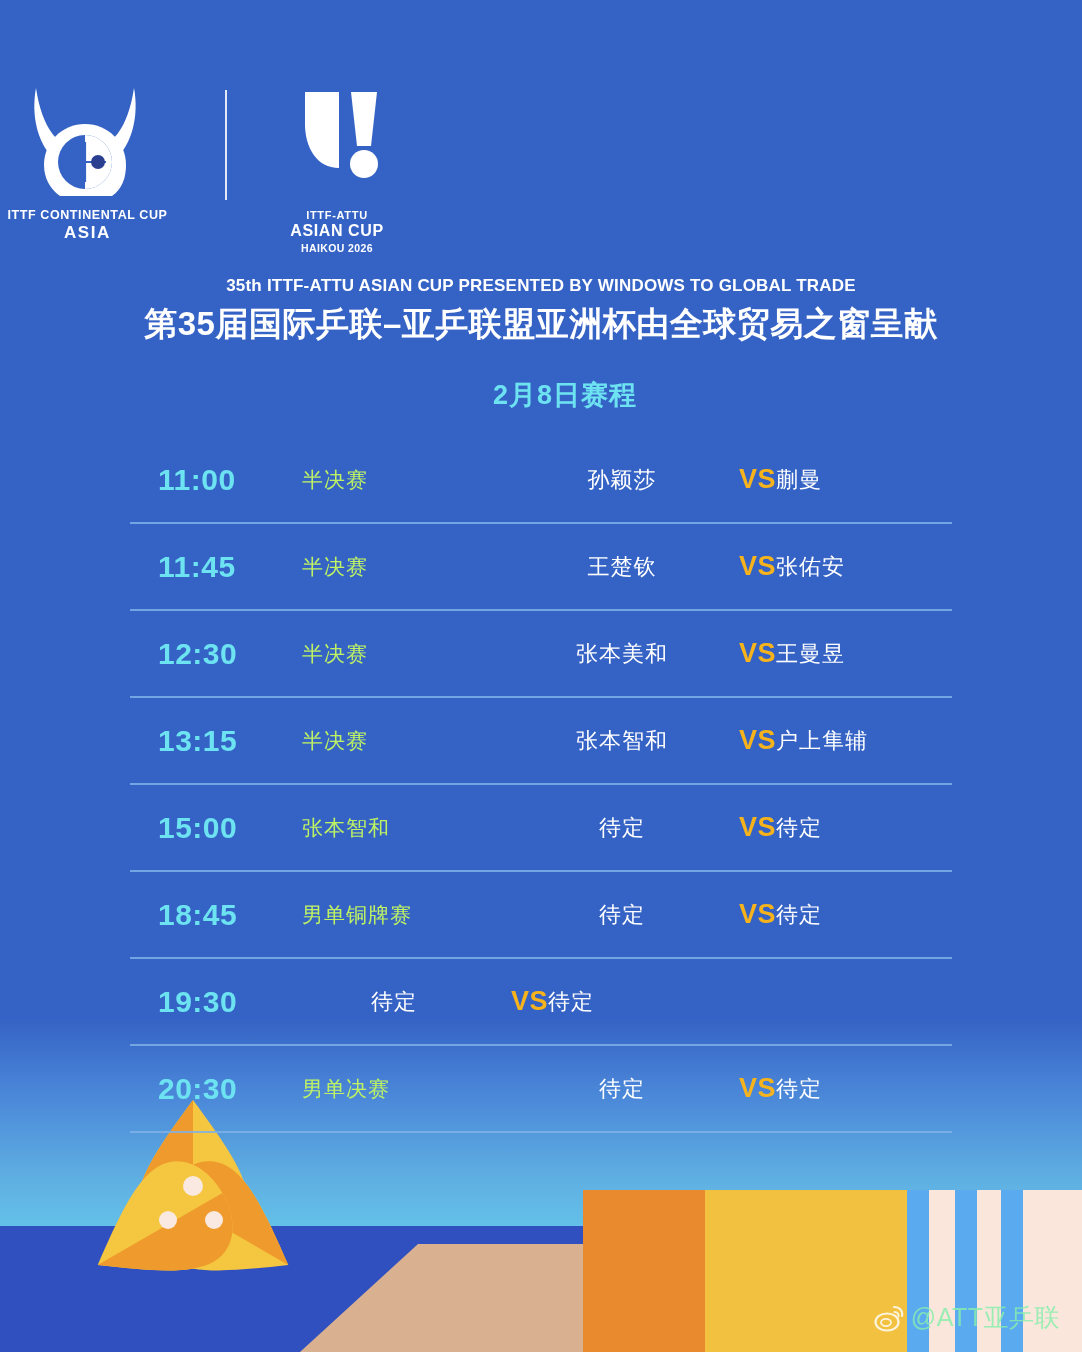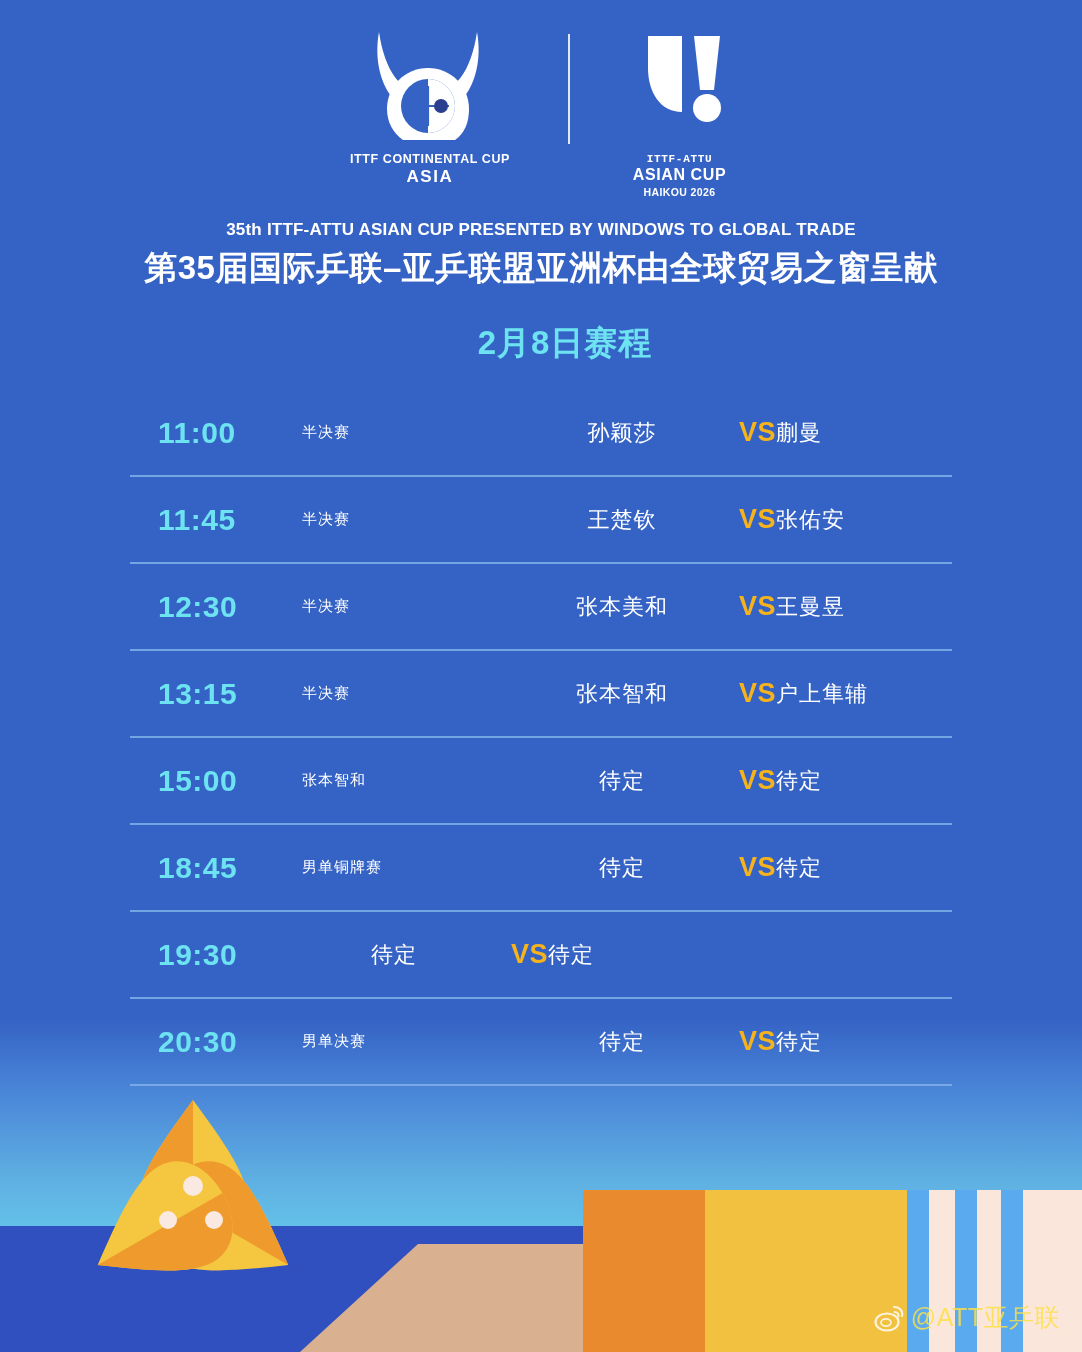--- a/index.html
+++ b/index.html
@@ -43,87 +43,87 @@
   .stripe { position:absolute; top:1190px; height:162px; }
 
   
   #flower { position:absolute; left:72px; top:1098px; width:242px; height:210px; z-index:2; }
 
   
   #content { position:relative; z-index:5; }
 
   
   .logos {
-    display:flex; align-items:flex-start; justify-content:center;
-    gap:4px; padding-top:24px;
+    display:flex; align-items:flex-start; justify-content:flex-start;
+    gap:4px; padding-top:80px;
   }
   .logo-left { width:175px; }
   .logo-sep { width:2px; height:110px; background:#ffffff; opacity:.85; margin:10px 46px 0 46px; }
   .logo-right { width:120px; }
   .logo-left-txt { text-align:center; color:#fff; margin-top:4px; }
   .lt1 { font-size:12.5px; font-weight:bold; letter-spacing:.6px; }
   .lt2 { font-size:17px; font-weight:bold; letter-spacing:1.6px; margin-top:1px; }
   .logo-right-txt { text-align:center; color:#fff; margin-top:5px; }
-  .rt1 { font-size:11px; font-weight:bold; letter-spacing:.7px;font-family:Liberation Mono, monospace; }
+  .rt1 { font-size:11px; font-weight:bold; letter-spacing:.7px; }
   .rt2 { font-size:16px; font-weight:bold; letter-spacing:.6px; margin-top:1px; }
   .rt3 { font-size:10.5px; font-weight:bold; letter-spacing:.4px; margin-top:2px; }
 
   
   .headline-en {
     text-align:center; color:#ffffff; font-weight:bold;
     font-size:17px; letter-spacing:.2px; margin-top:22px;
     white-space:nowrap;
   }
   .headline-cn {
     text-align:center; color:#ffffff; font-weight:bold;
     font-size:33px; letter-spacing:.5px; margin-top:6px;
     white-space:nowrap;
   }
   .date-title {
     text-align:center; color:#6de3f2; font-weight:bold;
-    font-size:33px; margin-top:30px; letter-spacing:1px;padding-left:48px;
+    font-size:27px; margin-top:30px; letter-spacing:1px;padding-left:48px;
   }
 
   
   .schedule { margin:24px auto 0 auto; width:822px; }
   .row {
     display:flex; align-items:center; height:85px; position:relative;
   }
   .row + .row::before,
   .schedule .divider {
     content:"";
   }
   .divider { height:2px; background:#7fb0e8; opacity:.85; width:100%; }
 
   .c-time {
     width:172px; color:#6de3f2; font-weight:bold; font-size:30px;
     letter-spacing:.5px; padding-left:28px;
   }
   .c-stage {
-    width:228px; color:#ffffff; font-size:15px; letter-spacing:1px;
+    width:228px; color:#bef264; font-size:21px; letter-spacing:1px;
   }
   .c-match {
     flex:1; display:flex; align-items:center; justify-content:flex-start;
   }
   .p-left {
     width:184px; text-align:center; color:#ffffff; font-size:22px; letter-spacing:1px;
   }
   .vs {
     width:62px; text-align:right; color:#f6b31b; font-weight:bold;
     font-size:27px; letter-spacing:.5px;
   }
   .p-right {
     flex:1; text-align:left; color:#ffffff; font-size:22px; letter-spacing:1px;
   }
 
   
   .watermark {
     position:absolute; right:22px; bottom:18px; z-index:9;
     display:flex; align-items:center; gap:7px;
-    color:#fde047; opacity:.82; font-size:25px; letter-spacing:.5px;
+    color:#86efac; opacity:.82; font-size:25px; letter-spacing:.5px;
   }
 </style>
 </head>
 <body>
 
 <div id="scene">
   <div class="topfill"></div>
   <div class="sky"></div>
   <div class="sea"></div>
   <div class="beach"></div>

